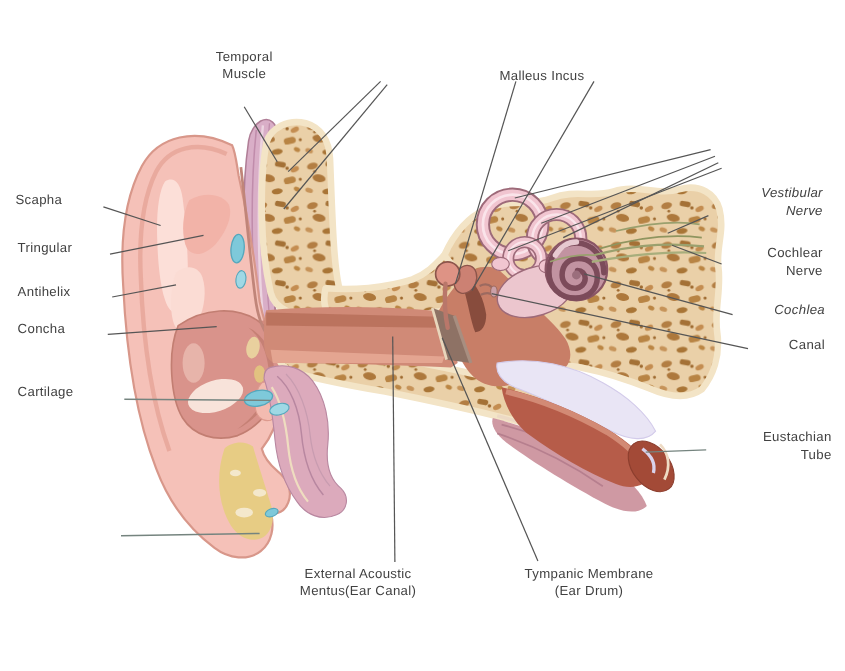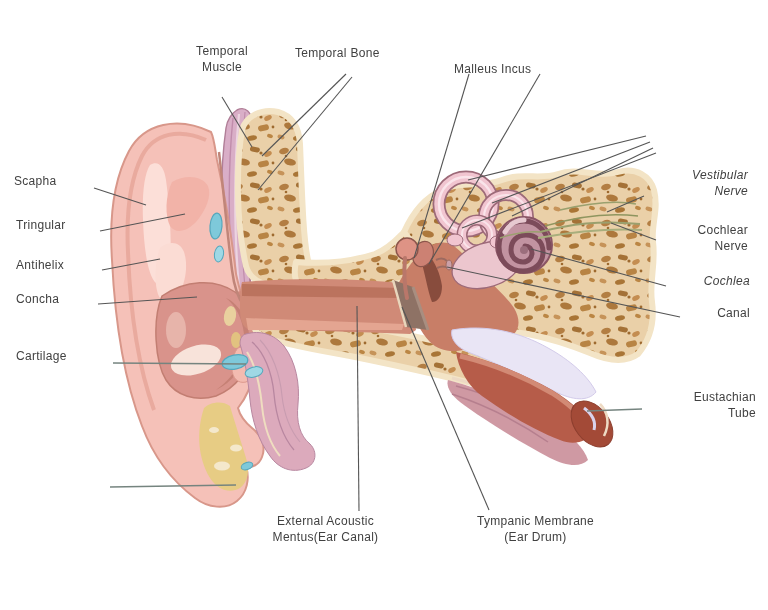--- a/index.html
+++ b/index.html
@@ -231,21 +231,20 @@
     <path class="ld" d="M98,304 L197,297"></path>
     <path class="ld2" d="M113,363 L246,364"></path>
     <path class="ld2" d="M110,487 L236,485"></path>
     <path class="ld" d="M359,511 L357,306"></path>
     <path class="ld" d="M489,510 L402,307"></path>
   </g>
 </svg>
 
   <div class="lbl c" style="left:172px;top:44px;width:100px;">Temporal
 Muscle</div>
-  <div class="lbl" style="left:295px;top:46px;">Temporal Bone</div>
   <div class="lbl" style="left:454px;top:46px;margin-top:16px;">Malleus Incus</div>
   <div class="lbl r" style="right:20px;top:168px;font-style:italic;">Vestibular
 Nerve</div>
   <div class="lbl r" style="right:20px;top:223px;">Cochlear
 Nerve</div>
   <div class="lbl r" style="right:18px;top:274px;font-style:italic;">Cochlea</div>
   <div class="lbl r" style="right:18px;top:306px;">Canal</div>
   <div class="lbl r" style="right:12px;top:390px;">Eustachian
 Tube</div>
   <div class="lbl" style="left:14px;top:174px;">Scapha</div>

